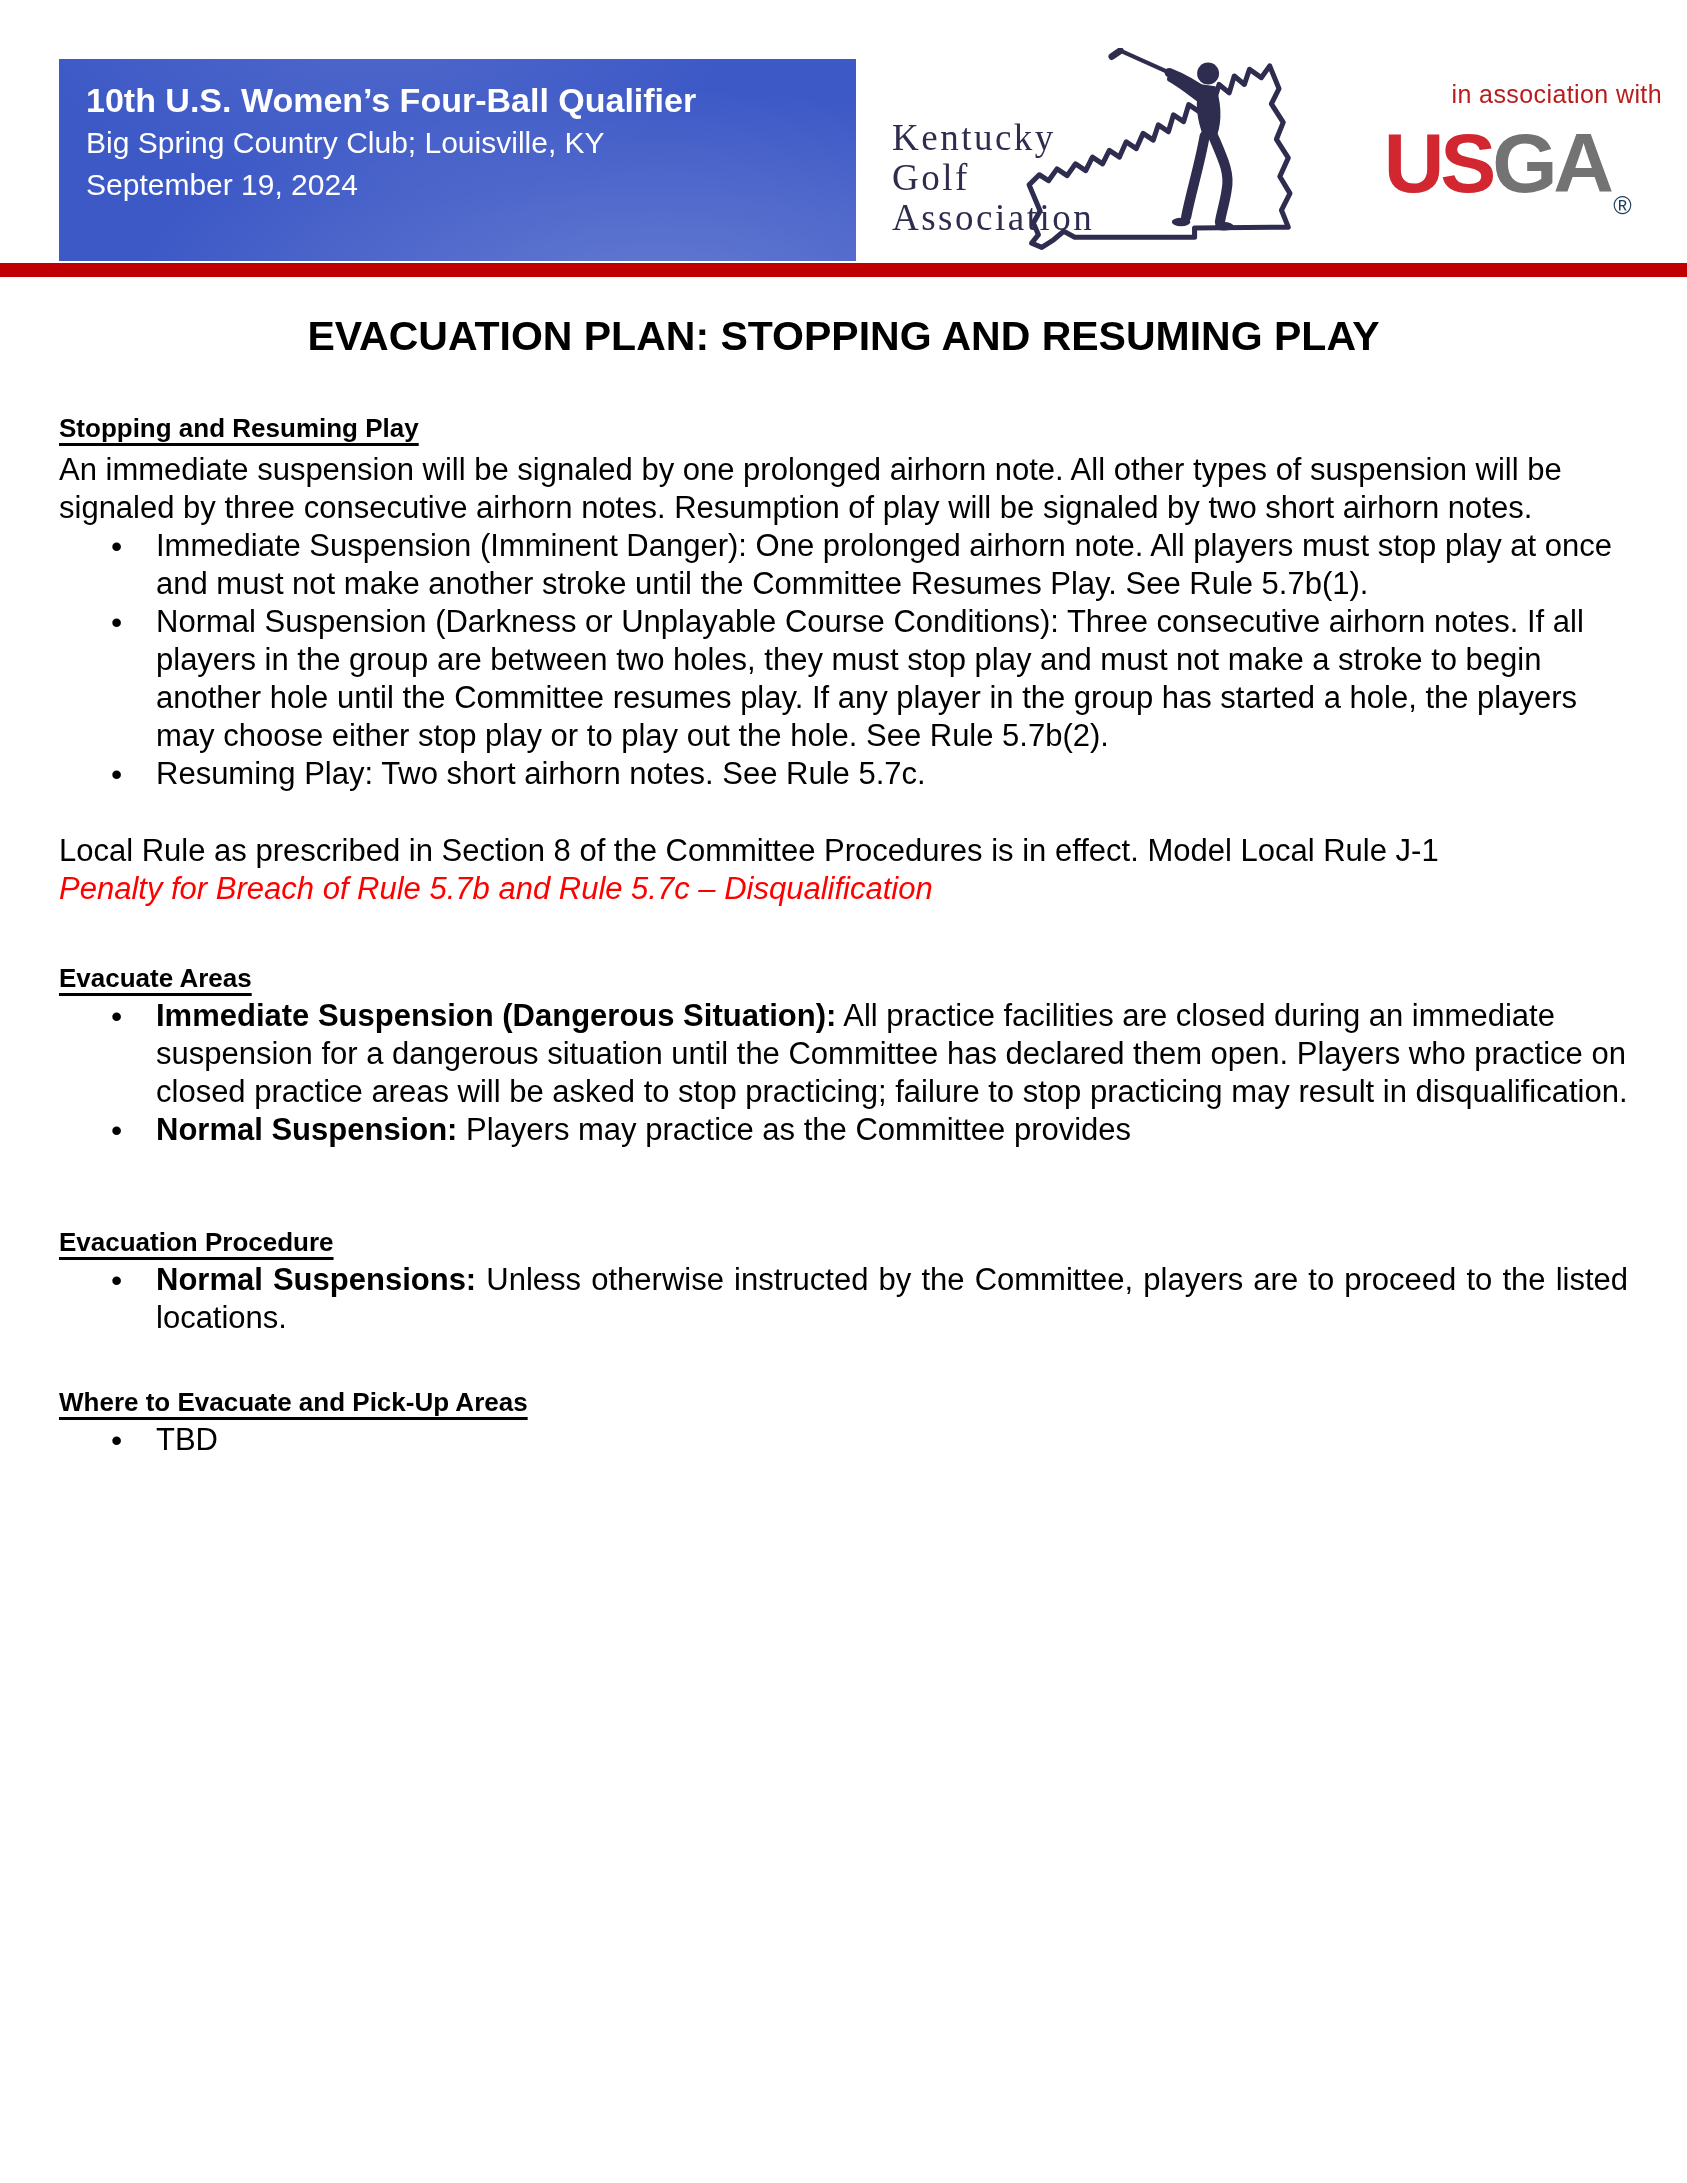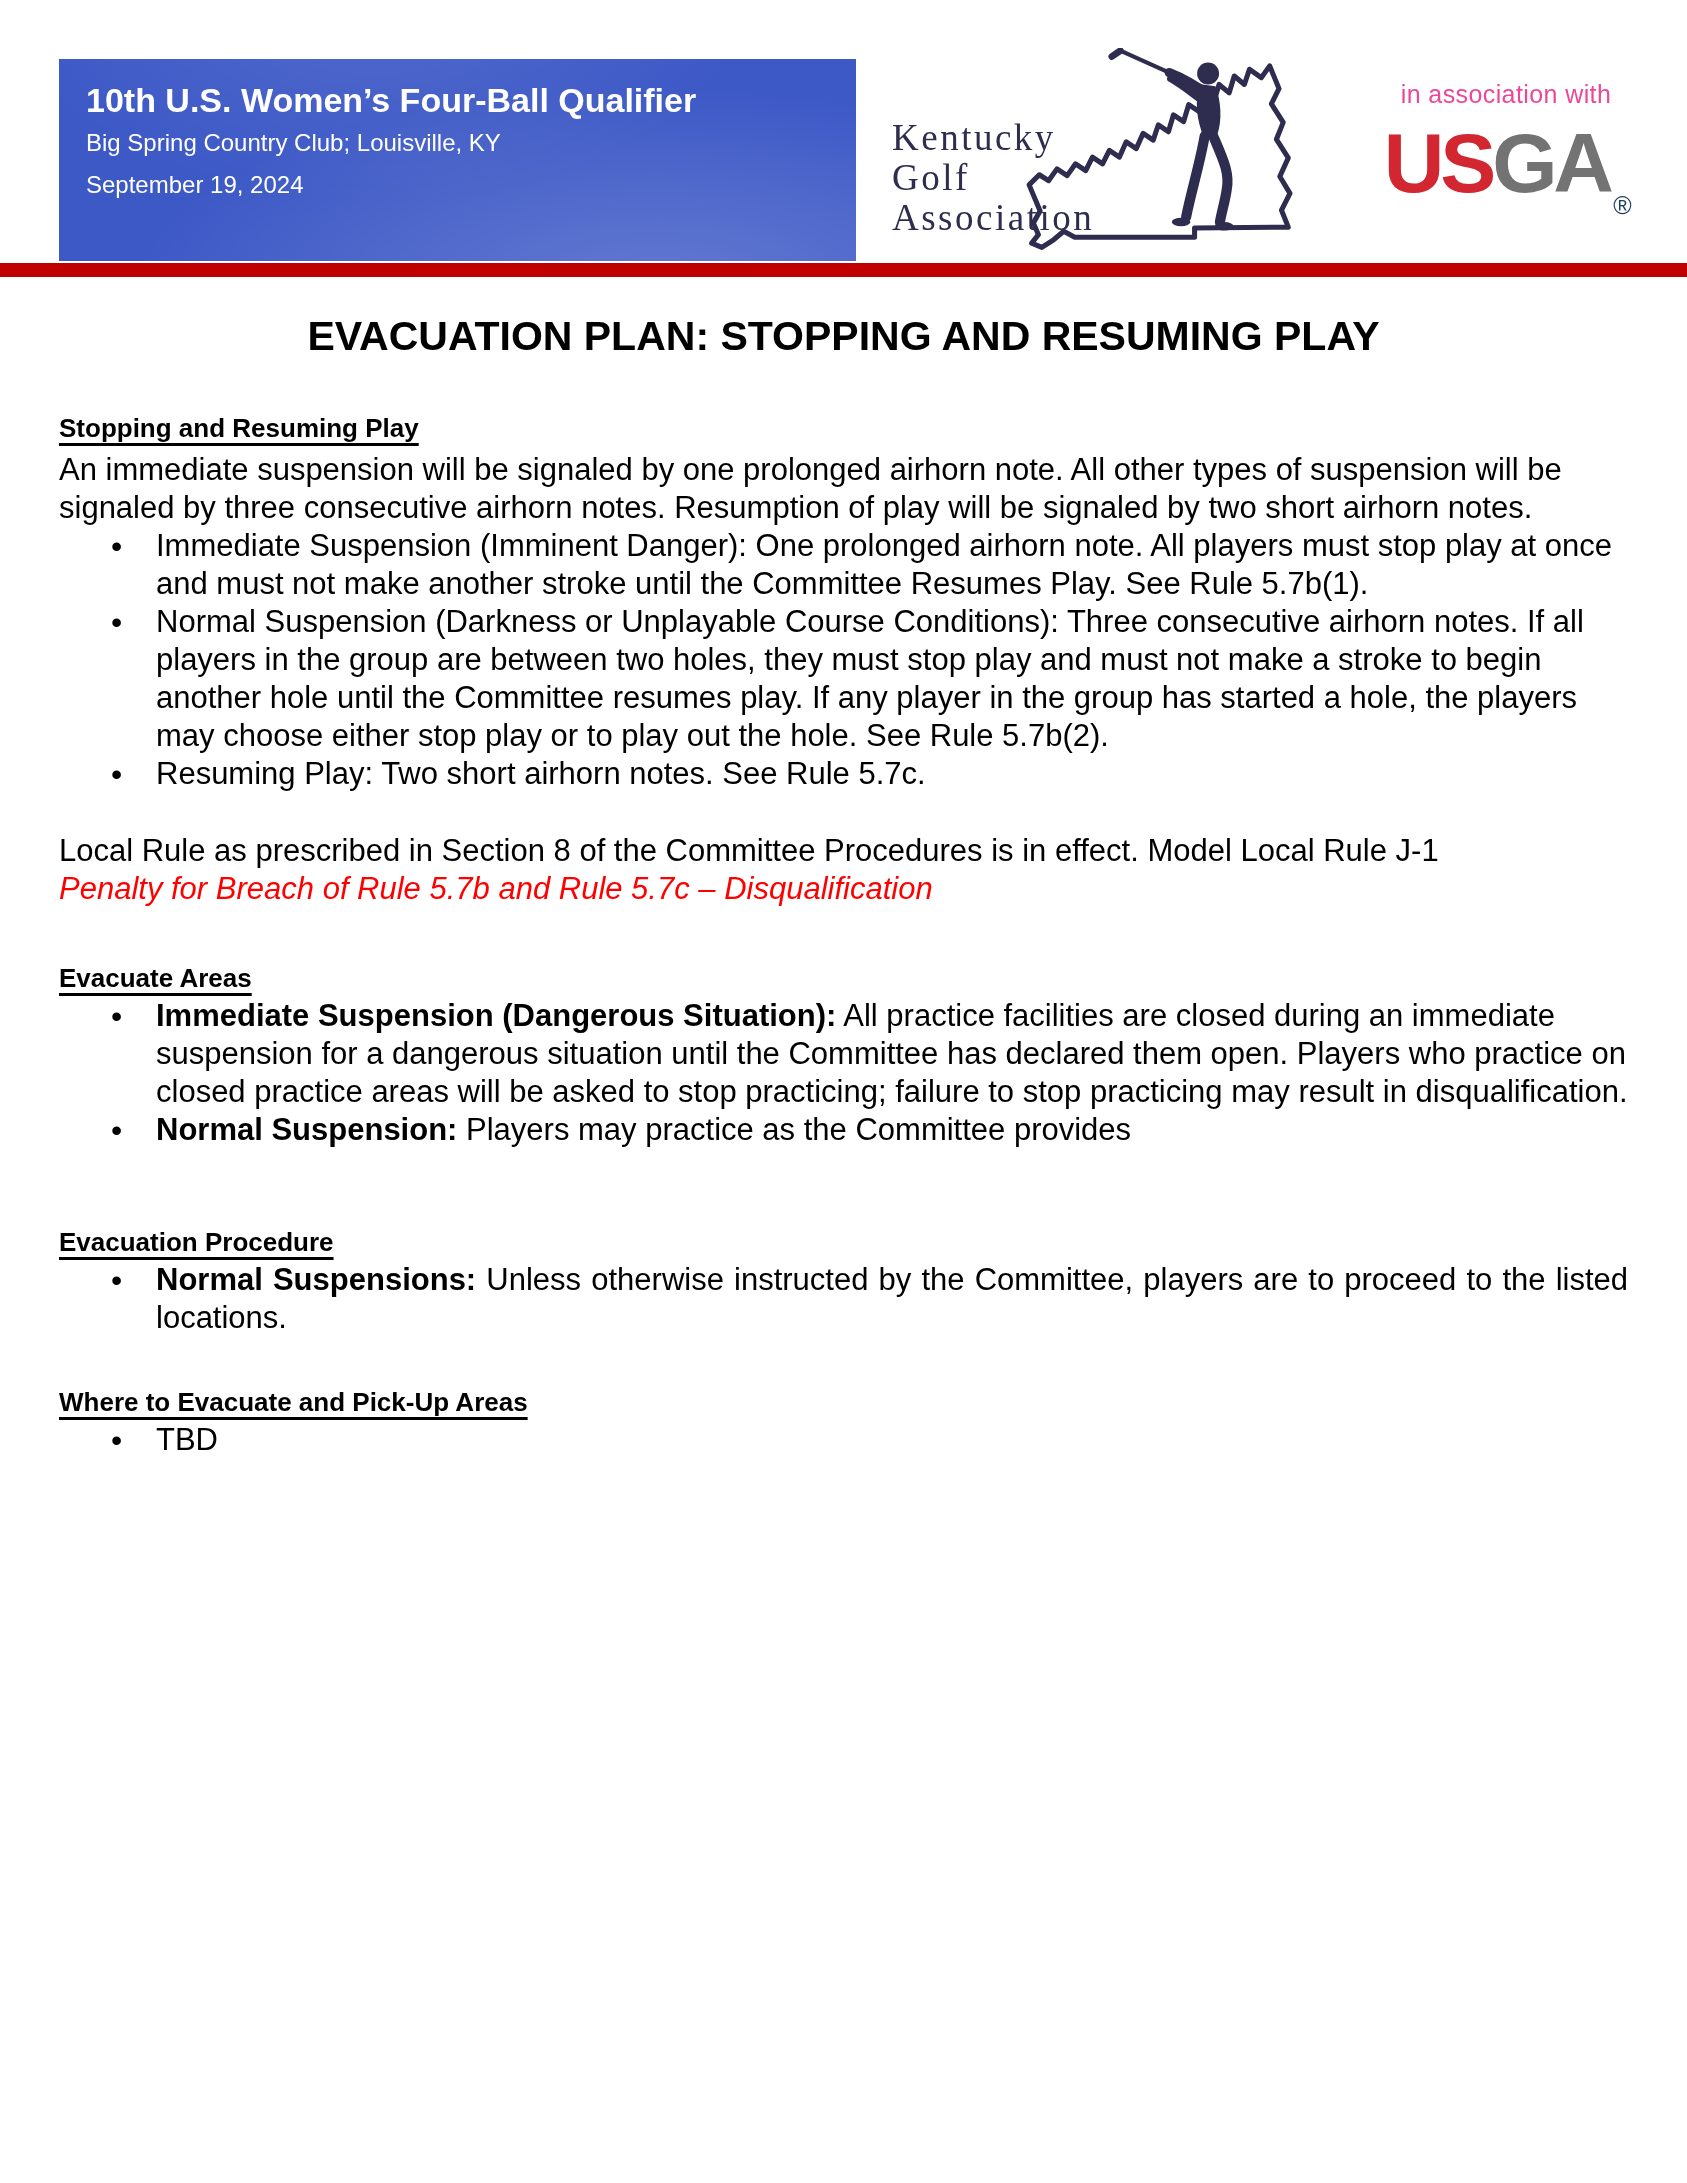--- a/index.html
+++ b/index.html
@@ -18,41 +18,41 @@
     width: 797px; height: 202px;
     background:
       radial-gradient(ellipse at 75% 115%, rgba(255,255,255,0.20), rgba(255,255,255,0.0) 62%),
       radial-gradient(ellipse at 40% -30%, rgba(255,255,255,0.10), rgba(255,255,255,0.0) 55%),
       #3D59C6;
     color: #ffffff;
     box-sizing: border-box;
     padding: 18.6px 0 0 27px;
   }
   .banner .line1 { font-size: 34px; font-weight: bold; line-height: 44px; letter-spacing: 0px; }
-  .banner .line2, .banner .line3 { font-size: 24px; font-weight: 400; line-height: 42px; }
+  .banner .line2, .banner .line3 { font-size: 30px; font-weight: 400; line-height: 42px; }
 
   .red-bar {
     position: absolute; left: 0; top: 263px;
     width: 1687px; height: 14.3px;
     background: #C00000;
   }
 
   
   .kga { position: absolute; left: 877px; top: 46px; width: 439px; height: 215px; }
   .kga-text {
     position: absolute; left: 15px; top: 72px;
     font-family: "Liberation Serif", serif;
     color: #2E2D4F;
     font-size: 37px; line-height: 40px; letter-spacing: 2.5px;
   }
   .kga-emblem { position: absolute; left: 142px; top: 1.7px; }
 
   
   .usga-block { position: absolute; left: 1350px; top: 80px; width: 312px; text-align: center; }
-  .assoc { font-size: 25px; color: #ec4899; letter-spacing: 0.4px; }
+  .assoc { font-size: 25px; color: #b91c1c; letter-spacing: 0.4px; text-align: right; }
   .usga-word { margin-top: 11.8px; font-size: 84px; font-weight: bold; letter-spacing: -4.2px; line-height: 84px; white-space: nowrap; }
   .usga-us { color: #D22630; }
   .usga-ga { color: #737373; }
   .usga-reg { font-size: 25px; color: #1C3E5E; letter-spacing: 0; position: relative; top: 22px; left: 3.4px; font-weight: 400; }
 
   
   .content {
     position: absolute; left: 59px; top: 278px; width: 1569px;
     font-size: 31px; line-height: 38px;
   }

